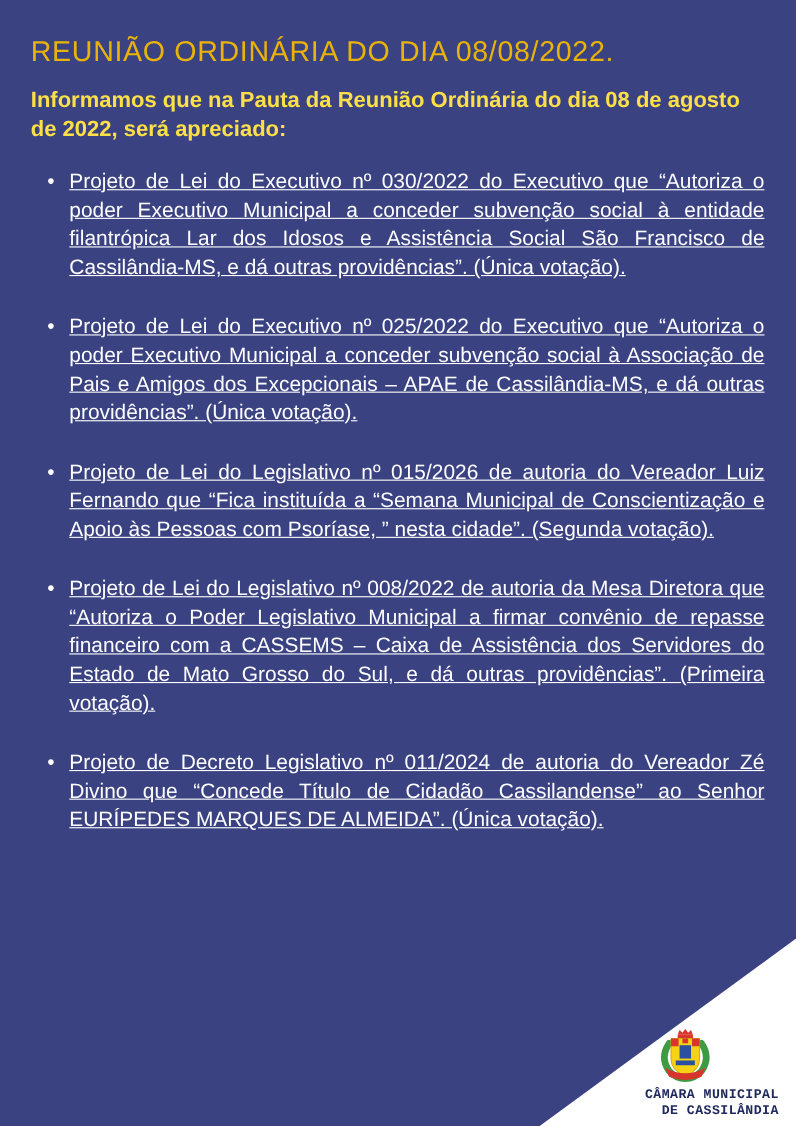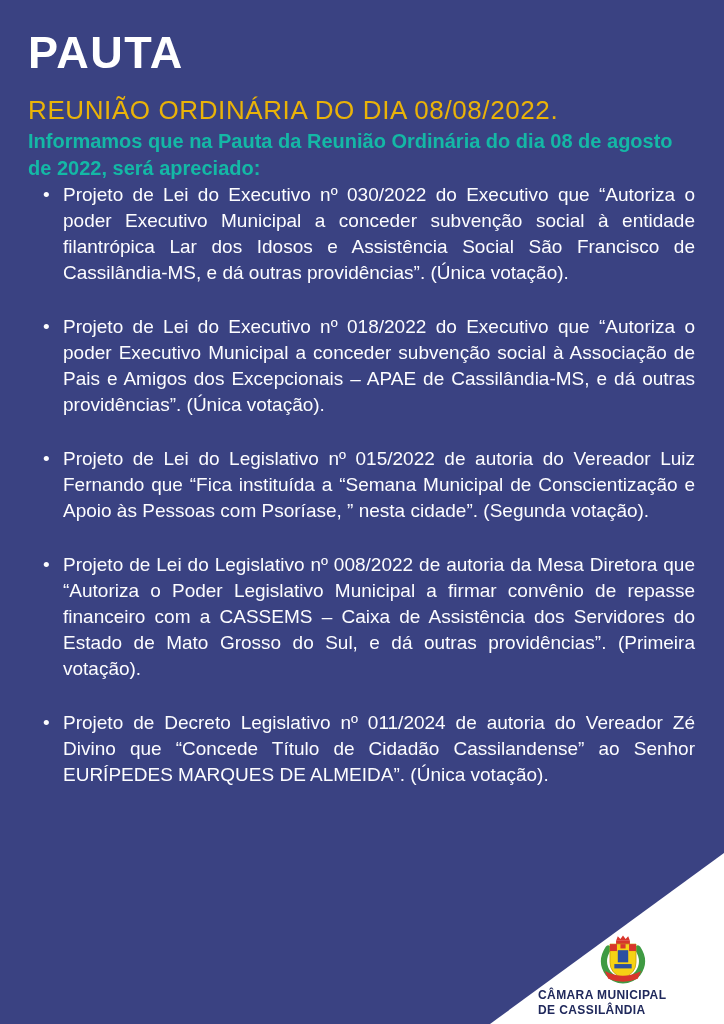--- a/index.html
+++ b/index.html
@@ -27,29 +27,31 @@
   }
   .subtitle {
     margin-top: 17px;
     font-size: 26px;
     line-height: 30px;
     font-weight: 400;
     letter-spacing: 0.6px;
     color: #eab308;
   }
   .intro {
-    margin-top: 3px;
+    margin-top: 17px;
     font-size: 20px;
     line-height: 27px;
     font-weight: 700;
-    color: #14b8a6;
+    color: #fde047;
   }
   .agenda {
     list-style: none;
+    margin-top: 21px;
     padding: 0;
+    text-decoration: underline;
   }
   .agenda li {
     position: relative;
     padding-left: 35px;
     margin-bottom: 28px;
     font-size: 19px;
     line-height: 26px;
     text-align: justify;
     color: #fdfdff;
   }
@@ -78,50 +80,50 @@
     height: 171px;
     background: #ffffff;
     -webkit-clip-path: polygon(100% 0, 100% 100%, 0 100%);
     clip-path: polygon(100% 0, 100% 100%, 0 100%);
   }
   .logo-block {
     position: absolute;
     right: 16px;
     bottom: 6px;
     width: 170px;
-    text-align: left;
+    text-align: right;
+    font-family: Liberation Mono, monospace;
   }
   .crest {
     display: block;
     margin: 0 auto 4px auto;
   }
   .logo-line {
     font-size: 12px;
     line-height: 15px;
     font-weight: 700;
     letter-spacing: 0.4px;
     color: #20295c;
   }
 </style>
 </head>
 <body>
 
 <div class="page">
   <div class="content">
 
-    <h1 class="title">PAUTA</h1>
 
     <h2 class="subtitle">REUNIÃO ORDINÁRIA DO DIA 08/08/2022.</h2>
 
     <p class="intro">Informamos que na Pauta da Reunião Ordinária do dia 08 de agosto de 2022, será apreciado:</p>
 
     <ul class="agenda">
       <li>Projeto de Lei do Executivo nº 030/2022 do Executivo que “Autoriza o poder Executivo Municipal a conceder subvenção social à entidade filantrópica Lar dos Idosos e Assistência Social São Francisco de Cassilândia-MS, e dá outras providências”.  (Única votação).</li>
-      <li>Projeto de Lei do Executivo nº 018/2022 do Executivo que “Autoriza o poder Executivo Municipal a conceder subvenção social à Associação de Pais e Amigos dos Excepcionais – APAE de Cassilândia-MS, e dá outras providências”.  (Única votação).</li>
-      <li>Projeto de Lei do Legislativo nº 015/2022 de autoria do Vereador Luiz Fernando que “Fica instituída a “Semana Municipal de Conscientização e Apoio às Pessoas com Psoríase, ” nesta cidade”. (Segunda votação).</li>
+      <li>Projeto de Lei do Executivo nº 025/2022 do Executivo que “Autoriza o poder Executivo Municipal a conceder subvenção social à Associação de Pais e Amigos dos Excepcionais – APAE de Cassilândia-MS, e dá outras providências”.  (Única votação).</li>
+      <li>Projeto de Lei do Legislativo nº 015/2026 de autoria do Vereador Luiz Fernando que “Fica instituída a “Semana Municipal de Conscientização e Apoio às Pessoas com Psoríase, ” nesta cidade”. (Segunda votação).</li>
       <li>Projeto de Lei do Legislativo nº 008/2022 de autoria da Mesa Diretora que “Autoriza o Poder Legislativo Municipal a firmar convênio de repasse financeiro com a CASSEMS – Caixa de Assistência dos Servidores do Estado de Mato Grosso do Sul, e dá outras providências”.  (Primeira votação).</li>
       <li>Projeto de Decreto Legislativo nº 011/2024 de autoria do Vereador Zé Divino que “Concede Título de Cidadão Cassilandense” ao Senhor EURÍPEDES MARQUES DE ALMEIDA”. (Única votação).</li>
     </ul>
 
   </div>
 
   <div class="corner-triangle"></div>
 
   <div class="logo-block">
     <svg class="crest" width="52" height="52" viewBox="0 0 60 60" aria-hidden="true">

